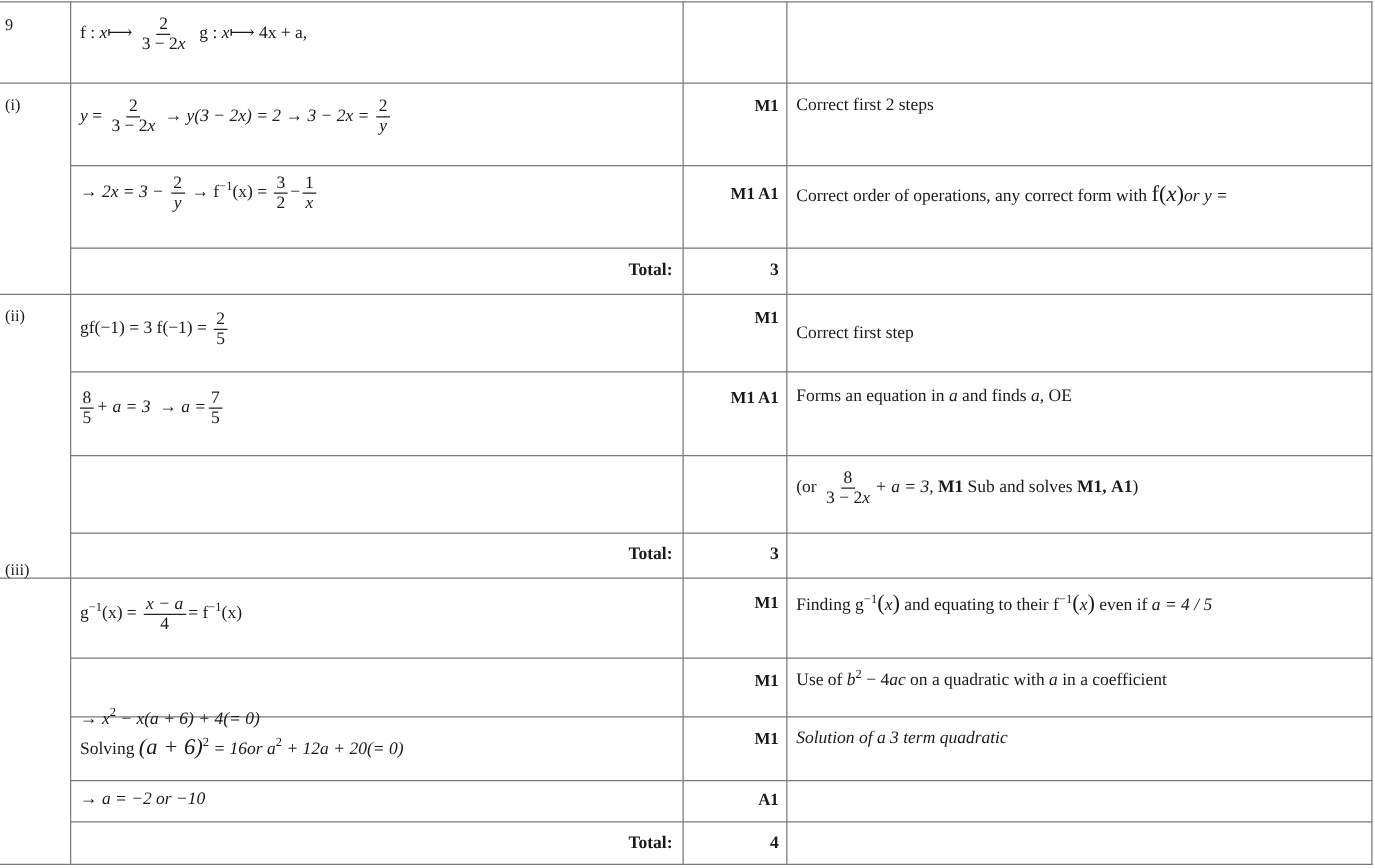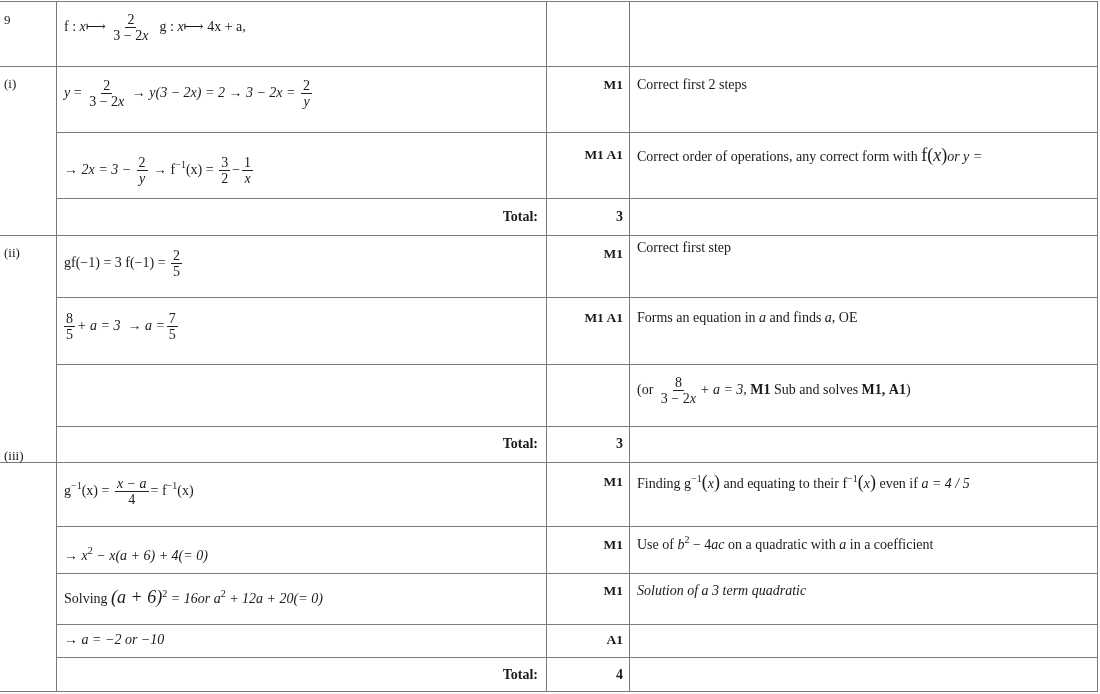--- a/index.html
+++ b/index.html
@@ -68,21 +68,21 @@
   <span>→</span>
   <i>3 − 2x =</i>
   <span class="frac">
       <span class="num">2</span>
       <i class="den">y</i>
     </span>
 </div>
 <div class="cell mark" style="top:77px;">M1</div>
 <div class="cell guid" style="top:77px;">Correct first 2 steps</div>
 
-<div class="cell math" style="top:155px;">
+<div class="cell math" style="top:139px;">
   <span>→</span>
   <i>2x = 3 −</i>
   <span class="frac">
       <span class="num">2</span>
       <i class="den">y</i>
     </span>
   <span>→</span>
   <span>f</span><sup>−1</sup><span>(x) =</span>
   <span class="frac">
       <span class="num">3</span>
@@ -104,21 +104,21 @@
 <div class="cell qnum" style="top:245px;">(ii)</div>
 
 <div class="cell math" style="top:248px;">
   <span>gf(−1) = 3 f(−1) =</span>
   <span class="frac">
       <span class="num">2</span>
       <span class="den">5</span>
     </span>
 </div>
 <div class="cell mark" style="top:246px;">M1</div>
-<div class="cell guid" style="top:240px;">Correct first step</div>
+<div class="cell guid" style="top:259px;">Correct first step</div>
 
 <div class="cell math" style="top:311px;">
   <span class="frac" style="margin-left:0">
       <span class="num">8</span>
       <span class="den">5</span>
     </span><i>+ a = 3</i>
   &nbsp;<span>→</span>
   <i>a =</i><span class="frac">
       <span class="num">7</span>
       <span class="den">5</span>
@@ -152,21 +152,21 @@
 </div>
 <div class="cell mark" style="top:474px;">M1</div>
 <div class="cell guid" style="top:474px;">
   <span>Finding</span>
   <span>g</span><sup>−1</sup><span class="big">(</span><i>x</i><span class="big">)</span>
   <span>and equating to their</span>
   <span>f</span><sup>−1</sup><span class="big">(</span><i>x</i><span class="big">)</span>
   <span>even if</span> <i>a = 4 / 5</i>
 </div>
 
-<div class="cell math" style="top:548px;">
+<div class="cell math" style="top:568px;">
   <span>→</span>
   <i>x</i><sup>2</sup>
   <i>− x(a + 6) + 4(= 0)</i>
 </div>
 <div class="cell mark" style="top:537px;">M1</div>
 <div class="cell guid" style="top:537px;">
   <span>Use of</span>
   <i>b</i><sup>2</sup>
   <span>− 4</span><i>ac</i>
   <span>on a quadratic with</span> <i>a</i>

